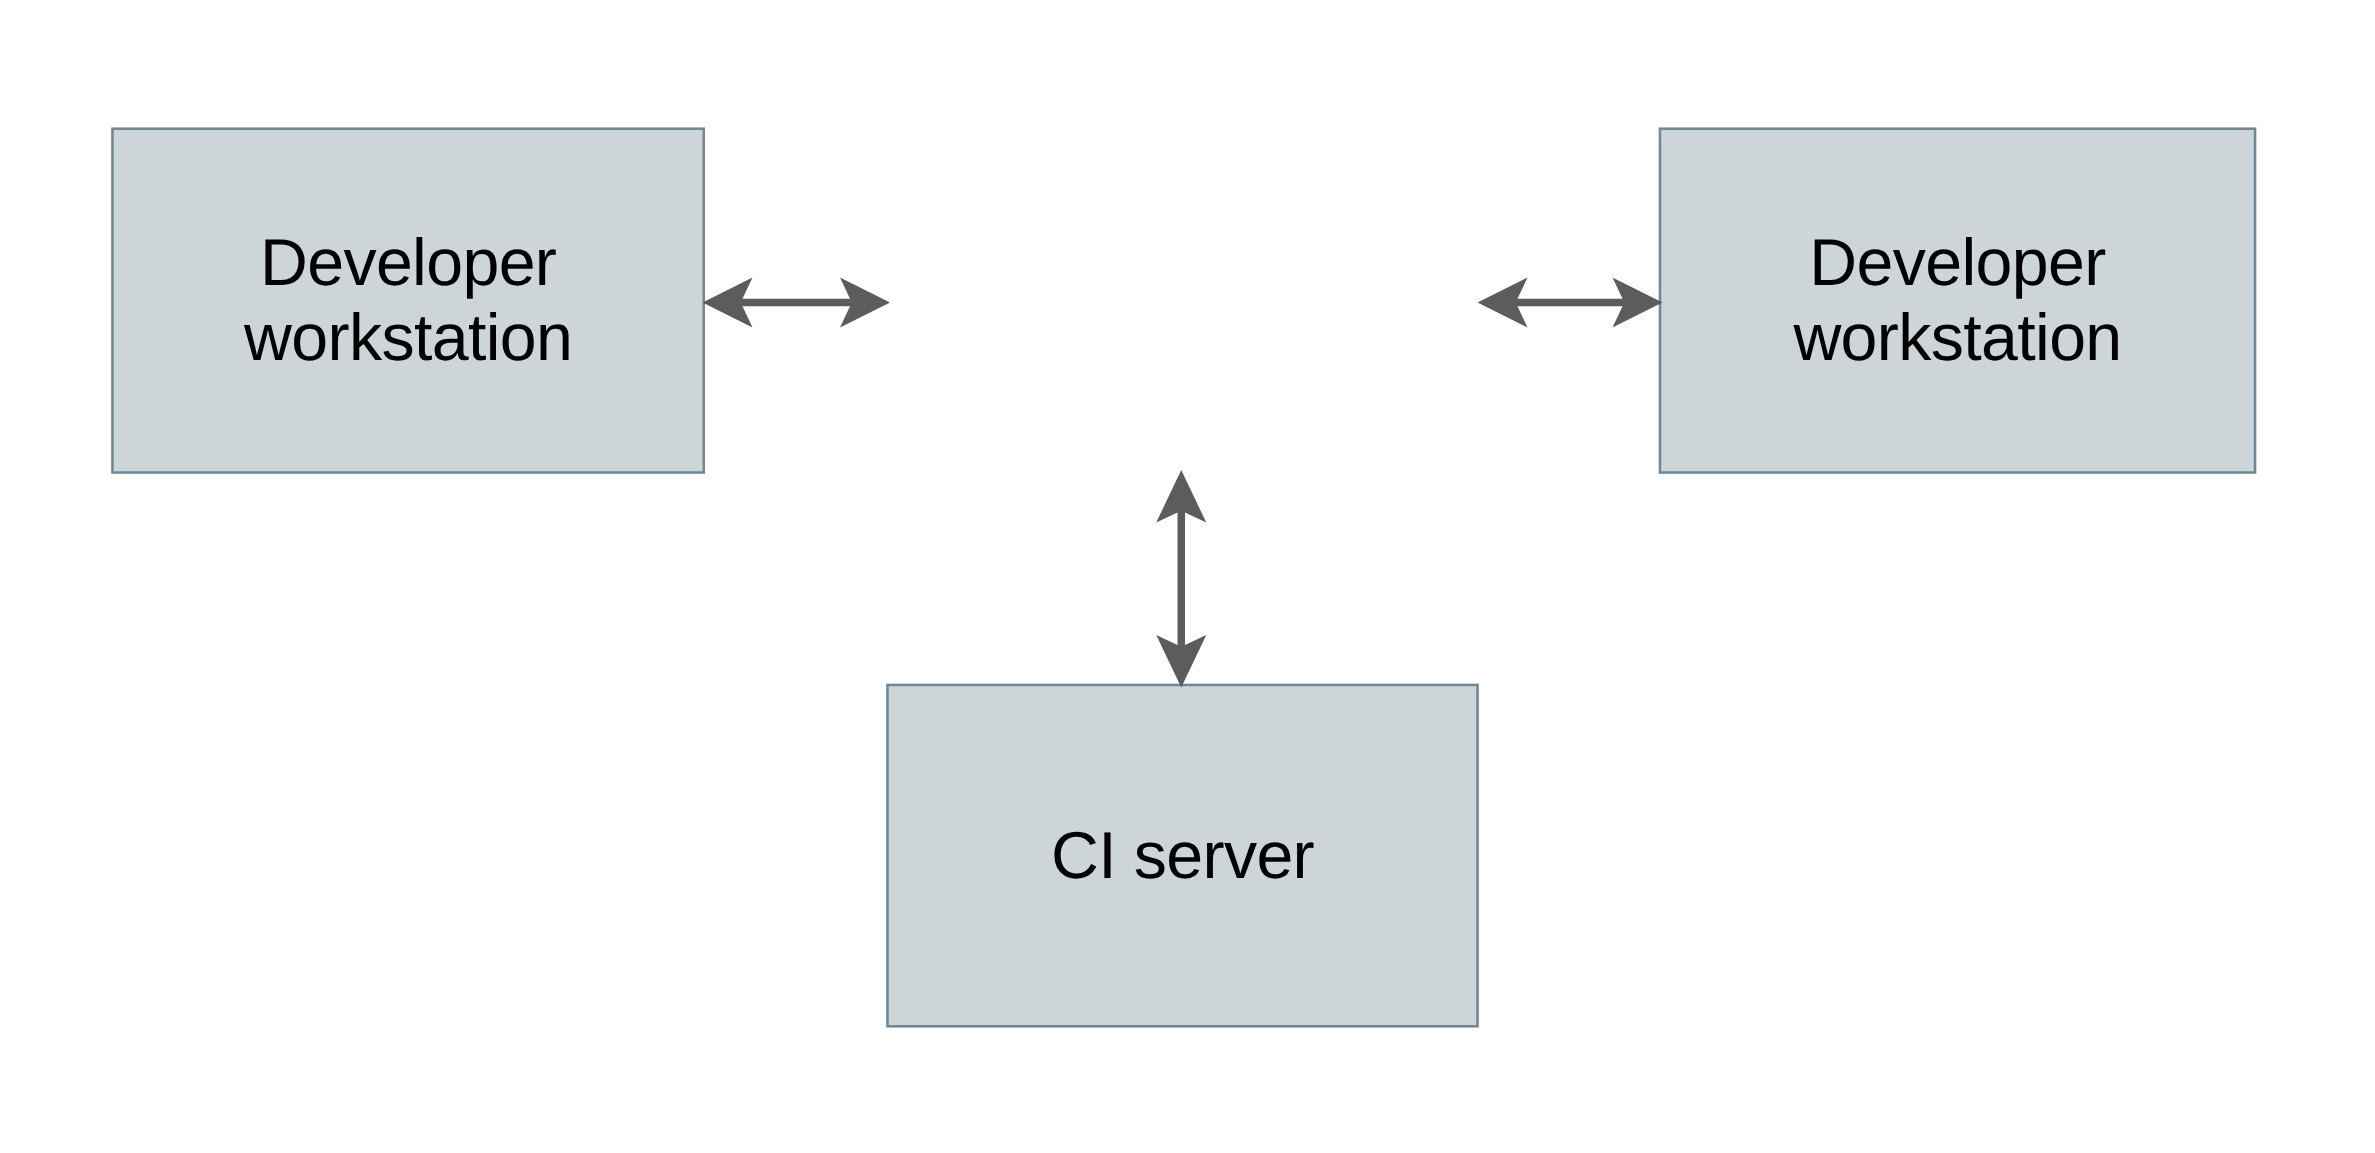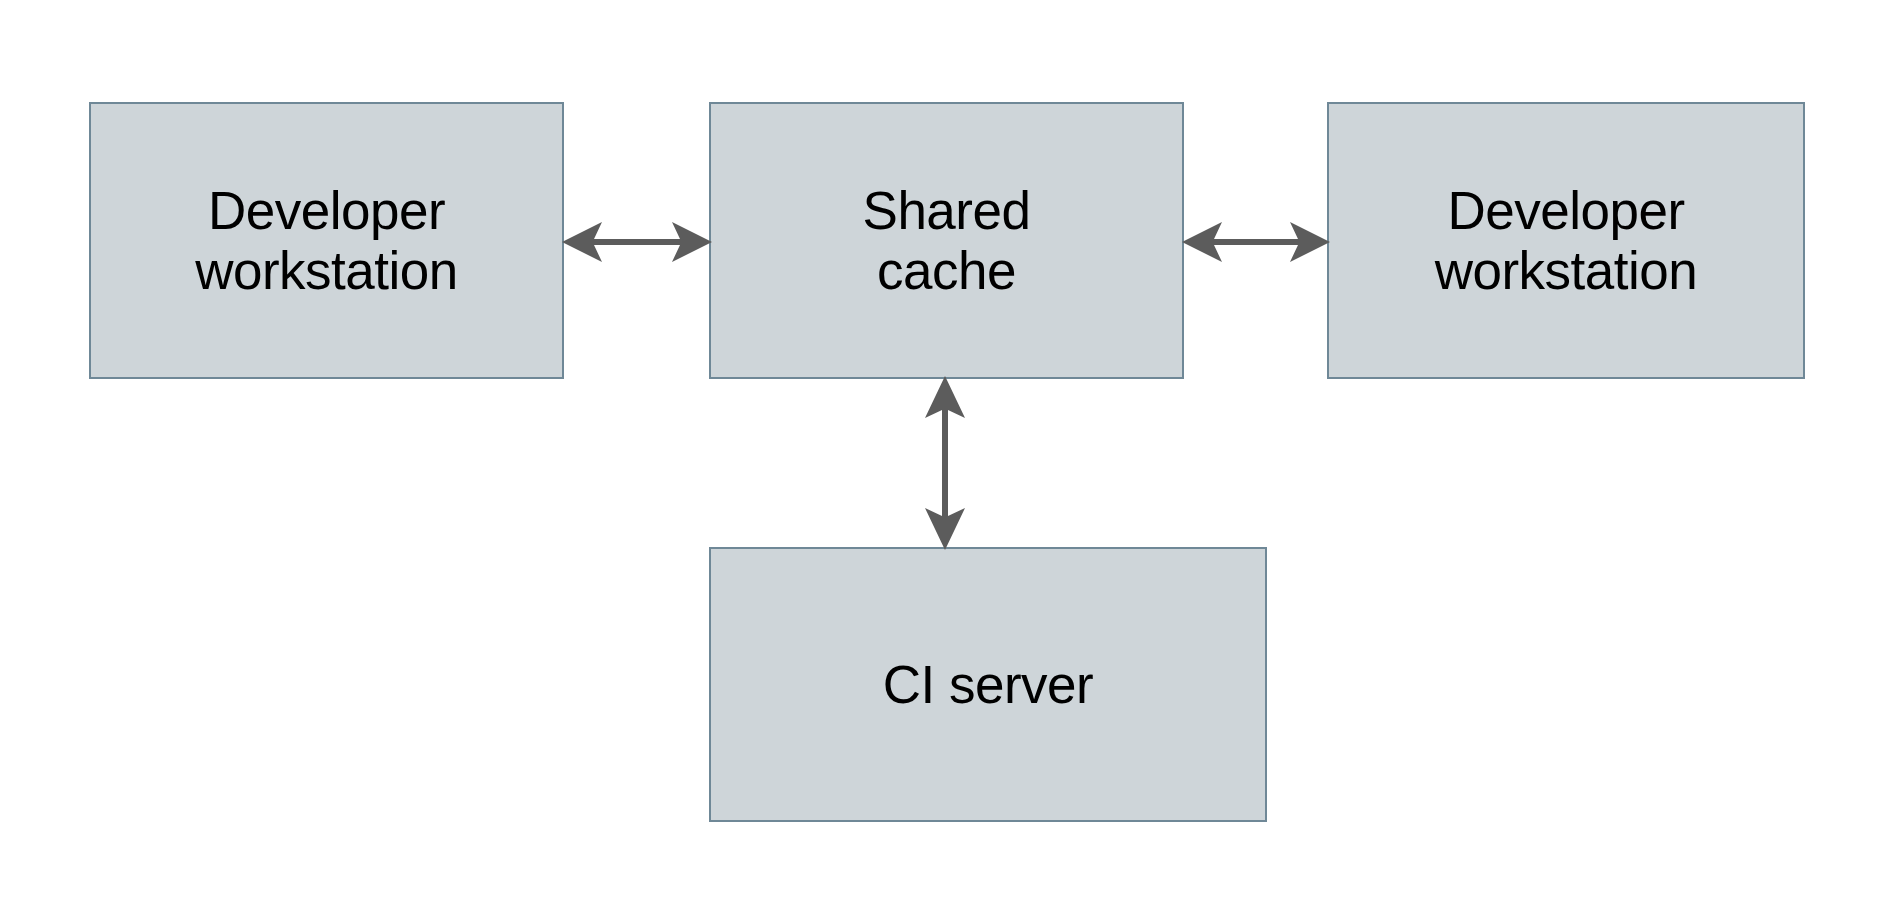--- a/index.html
+++ b/index.html
@@ -34,21 +34,21 @@
     font-size: 53px;
     line-height: 1.12;
     font-weight: 400;
     letter-spacing: -0.5px;
     white-space: pre-line;
     padding: 0 6px;
   }
   #node-dev-left  { left: 89px;   top: 102px; width: 475px; height: 277px; }
   #node-shared    { left: 709px;  top: 102px; width: 475px; height: 277px; }
   #node-dev-right { left: 1327px; top: 102px; width: 478px; height: 277px; }
-  #node-ci        { left: 709px;  top: 547px; width: 558px; height: 275px; }
+  #node-ci        { left: 709px;  top: 547px; width: 474px; height: 275px; }
 
   .edge-svg {
     position: absolute;
     overflow: visible;
     pointer-events: none;
   }
   #edge-left-shared   { left: 560px; top: 216px; width: 154px; height: 52px; }
   #edge-shared-right  { left: 1180px; top: 216px; width: 152px; height: 52px; }
   #edge-shared-ci     { left: 919px; top: 374px; width: 52px; height: 178px; }
   .edge-shape { fill: #5c5c5c; }
@@ -56,24 +56,20 @@
 </head>
 <body>
 
 <div id="canvas" style="background: rgb(255, 255, 255);">
 
   <div class="node" id="node-dev-left" style="background: rgb(206, 213, 217); border-color: rgb(111, 136, 151);">
     <span class="node-label" style="color: rgb(0, 0, 0);">Developer
 workstation</span>
   </div>
 
-  <div class="node" id="node-shared" style="background: rgb(206, 213, 217); border-color: rgb(111, 136, 151);">
-    <span class="node-label" style="color: rgb(0, 0, 0);">Shared
-cache</span>
-  </div>
 
   <div class="node" id="node-dev-right" style="background: rgb(206, 213, 217); border-color: rgb(111, 136, 151);">
     <span class="node-label" style="color: rgb(0, 0, 0);">Developer
 workstation</span>
   </div>
 
   <div class="node" id="node-ci" style="background: rgb(206, 213, 217); border-color: rgb(111, 136, 151);">
     <span class="node-label" style="color: rgb(0, 0, 0);">CI server</span>
   </div>
 

